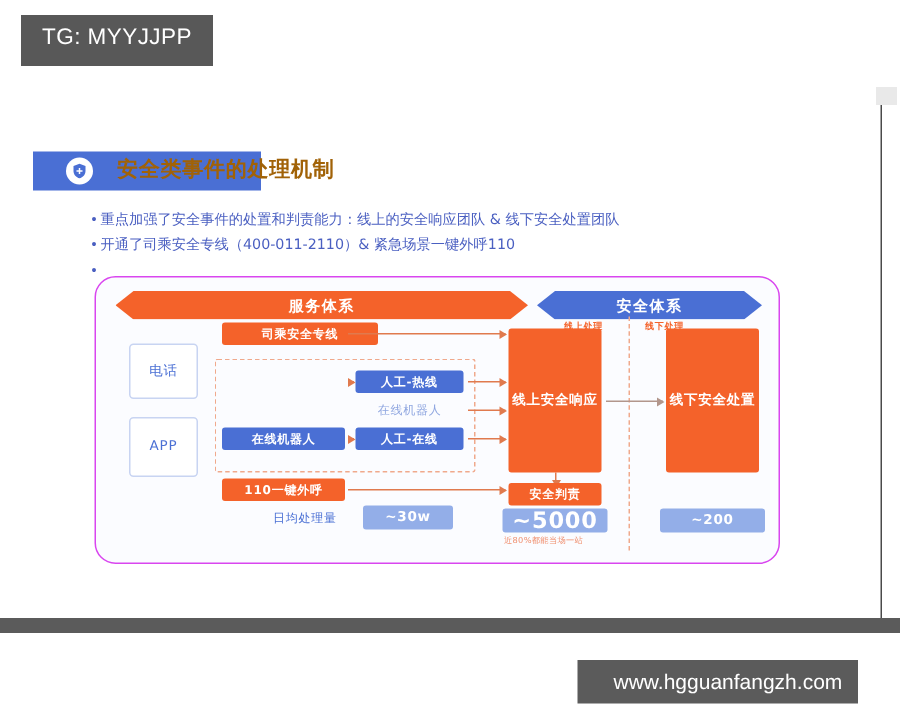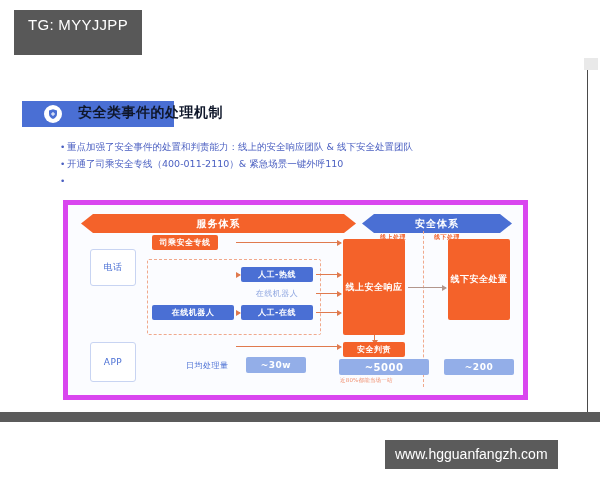--- a/index.html
+++ b/index.html
@@ -5,76 +5,76 @@
   html,body{margin:0;padding:0;}
   body{
     width:600px;height:480px;background:#ffffff;
     font-family:"DejaVu Sans","Liberation Sans",sans-serif;
     overflow:hidden;position:relative;
   }
   .tg-badge{
     position:absolute;left:14px;top:10px;
     background:#585858;color:#ffffff;
     font-size:15px;letter-spacing:.3px;
-    padding:6px 14px 22px 14px;
+    padding:6px 14px 11px 14px;
     font-family:"Liberation Sans",sans-serif;
   }
   .page{
     position:absolute;left:0;top:58px;width:587px;height:354px;
     background:#ffffff;border-right:1px solid #4a4a4a;
   }
   .corner-sq{
     position:absolute;right:2px;top:58px;width:14px;height:12px;
     background:#e9e9e9;
   }
   .bottom-bar{
     position:absolute;left:0;top:412px;width:600px;height:10px;
     background:#5b5b5b;
   }
   .watermark{
     position:absolute;left:385px;top:440px;
     background:#5b5b5b;color:#ffffff;font-size:14px;
-    padding:6px 10px 7px 10px;
+    padding:6px 10px 7px 24px;
     font-family:"Liberation Sans",sans-serif;
   }
 
   
   .title-bar{
     position:absolute;left:22px;top:101px;width:152px;height:26px;
     background:#4a6fd4;
   }
   .title-badge{
     position:absolute;left:44px;top:105px;
     width:18px;height:18px;border-radius:50%;
     background:#ffffff;display:flex;align-items:center;justify-content:center;
   }
   .title-badge svg{display:block;}
   .title-text{
     position:absolute;left:78px;top:104px;
-    font-size:14px;color:#0f172a;font-weight:bold;letter-spacing:.5px;
+    font-size:14px;color:#a16207;font-weight:bold;letter-spacing:.5px;
     white-space:nowrap;
   }
 
   
   .bullets{
     position:absolute;left:60px;top:140px;width:500px;
   }
   .bullet{
     display:flex;align-items:flex-start;
     font-size:9.5px;color:#4a5fc1;line-height:14px;margin-bottom:3px;
     white-space:nowrap;
   }
   .bullet .dot{
     width:7px;flex:0 0 7px;color:#4a5fc1;font-size:9px;line-height:14px;
   }
 
   
   .diagram{
-    position:absolute;left:63px;top:200px;width:455px;height:190px;
-    background:#fbfcff;border:5px solid #d946ef;border-radius:0;
+    position:absolute;left:63px;top:184px;width:455px;height:190px;
+    background:#fbfcff;border:1px solid #d946ef;border-radius:14px;
   }
 
   
   .arrow-band{
     position:absolute;height:19px;color:#ffffff;
     font-size:10px;font-weight:bold;letter-spacing:1px;
     display:flex;align-items:center;justify-content:center;
   }
   .arrow-orange{
     left:13px;top:9px;width:275px;background:#f4622a;
@@ -97,40 +97,40 @@
   }
 
   
   .chan{
     position:absolute;width:44px;
     background:#ffffff;border:1px solid #c8d4f2;border-radius:3px;
     display:flex;align-items:center;justify-content:center;
     font-size:9px;color:#4a6fd4;letter-spacing:.5px;
   }
   .chan-phone{left:22px;top:44px;height:35px;}
-  .chan-app{left:22px;top:93px;height:38px;margin-top:44px;}
+  .chan-app{left:22px;top:93px;height:38px;}
 
   
   .dash-group{
     position:absolute;left:79px;top:54px;width:172px;height:74px;
     border:1px dashed #f0a98c;border-radius:2px;
   }
 
   
   .pill{
     position:absolute;height:15px;border-radius:2px;
     display:flex;align-items:center;justify-content:center;
     font-size:8px;color:#ffffff;font-weight:bold;letter-spacing:.5px;
     white-space:nowrap;
   }
   .p-orange{background:#f4622a;}
   .p-blue{background:#4a6fd4;}
   .p-lightblue{background:#93aee8;}
 
-  .pill-hotline{left:84px;top:30px;width:66px;}
+  .pill-hotline{left:84px;top:30px;width:104px;}
   .pill-ivr{left:84px;top:62px;width:82px;}
   .pill-online-robot{left:84px;top:100px;width:82px;}
   .pill-110{left:84px;top:134px;width:82px;}
   .pill-human-hotline{left:173px;top:62px;width:72px;}
   .pill-human-online{left:173px;top:100px;width:72px;}
   .skynet{
     position:absolute;left:173px;top:81px;width:72px;height:14px;
     display:flex;align-items:center;justify-content:center;
     font-size:8px;color:#8fa6e0;letter-spacing:.5px;white-space:nowrap;
   }
@@ -142,24 +142,24 @@
   .pill-30w{left:178px;top:152px;width:60px;height:16px;font-size:9px;}
 
   
   .block{
     position:absolute;width:62px;background:#f4622a;border-radius:2px;
     display:flex;align-items:center;justify-content:center;
     color:#ffffff;font-size:9px;font-weight:bold;line-height:13px;
     text-align:center;letter-spacing:.5px;
   }
   .block-online{left:275px;top:34px;height:96px;}
-  .block-offline{left:380px;top:34px;height:81px;}
+  .block-offline{left:380px;top:34px;height:96px;}
 
   .pill-judge{left:275px;top:137px;width:62px;height:15px;}
-  .pill-5000{left:271px;top:154px;width:90px;height:16px;font-size:10px;}
+  .pill-5000{left:271px;top:154px;width:70px;height:16px;font-size:15px;}
   .pill-200{left:376px;top:154px;width:70px;height:16px;font-size:9px;}
   .footnote{
     position:absolute;left:272px;top:172px;
     font-size:5.5px;color:#f09070;white-space:nowrap;letter-spacing:.2px;
   }
 
   
   .conn{position:absolute;height:1px;background:#e07a4e;}
   .conn::after{
     content:"";position:absolute;right:-1px;top:-2.5px;
@@ -225,20 +225,21 @@
   <div class="sub-lab sub-offline">线下处理</div>
   <div class="vdivider"></div>
 
   <div class="chan chan-phone">电话</div>
   <div class="chan chan-app">APP</div>
 
   <div class="dash-group"></div>
 
   <div class="pill p-orange pill-hotline">司乘安全专线</div>
   <div class="pill p-blue pill-online-robot">在线机器人</div>
+  <div class="pill p-orange pill-110">110一键外呼</div>
 
   <div class="pill p-blue pill-human-hotline">人工-热线</div>
   <div class="pill p-blue pill-human-online">人工-在线</div>
   <div class="skynet">在线机器人</div>
 
   <div class="conn conn-f"></div>
   <div class="conn conn-g"></div>
   <div class="conn conn-a"></div>
   <div class="conn conn-b"></div>
   <div class="conn conn-c"></div>

